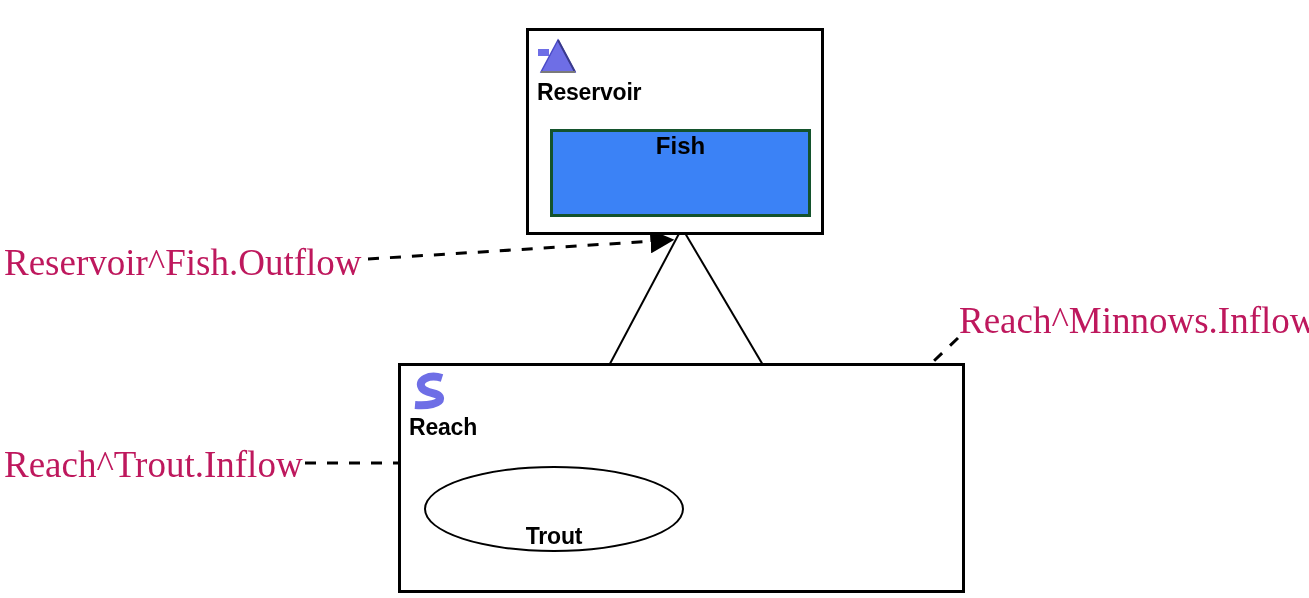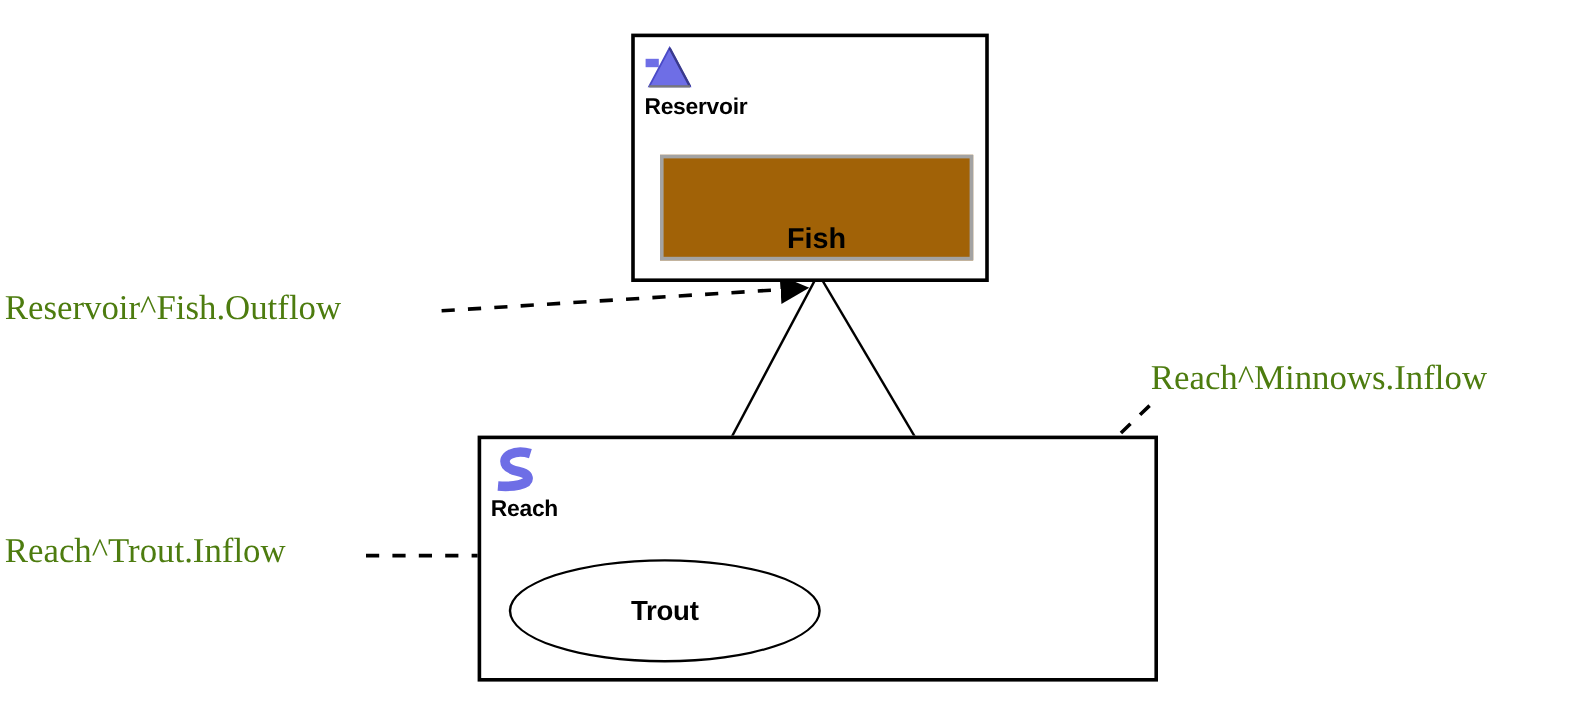--- a/index.html
+++ b/index.html
@@ -27,27 +27,27 @@
   #reservoir-box {
     left: 526px;
     top: 28px;
     width: 298px;
     height: 207px;
   }
   #reach-box {
     left: 398px;
     top: 363px;
     width: 567px;
-    height: 205px;
+    height: 230px;
   }
   .container-title {
     position: absolute;
     font-family: "Liberation Sans", sans-serif;
     font-weight: bold;
-    font-size: 19px;
+    font-size: 23px;
     color: #000000;
     white-space: nowrap;
     letter-spacing: -0.2px;
   }
   #reservoir-title { left: 8px; top: 48px; }
   #reach-title { left: 8px; top: 48px; }
 
   .container-icon {
     position: absolute;
     left: 8px;
@@ -56,25 +56,25 @@
     height: 40px;
   }
 
   
   #fish-box {
     position: absolute;
     left: 550px;
     top: 129px;
     width: 261px;
     height: 88px;
-    border: 3px solid #a3a3a3;
-    background: #a16207;
+    border: 3px solid #14532d;
+    background: #3b82f6;
     box-sizing: border-box;
     display: flex;
-    align-items: flex-end;
+    align-items: flex-start;
     justify-content: center;
   }
   #fish-box .node-label {
     font-family: "Liberation Sans", sans-serif;
     font-weight: bold;
     font-size: 24px;
     color: #000000;
   }
 
   
@@ -93,34 +93,35 @@
     font-weight: bold;
     font-size: 23px;
     color: #000000;
     letter-spacing: -0.2px;
   }
   #trout-node {
     left: 424px;
     top: 466px;
     width: 260px;
     height: 86px;
+    align-items: flex-end;
   }
   #minnows-node {
     left: 694px;
     top: 466px;
     width: 259px;
     height: 86px;
   }
 
   
   .edge-label {
     position: absolute;
     font-family: "Liberation Serif", serif;
-    font-size: 29px;
-    color: #4d7c0f;
+    font-size: 37px;
+    color: #be185d;
     white-space: nowrap;
   }
   #label-fish-outflow   { left: 4px;   top: 241px; }
   #label-trout-inflow   { left: 4px;   top: 443px; text-align: center; }
   #label-minnows-inflow { left: 959px; top: 299px; }
 
   
   #edges {
     position: absolute;
     left: 0;

